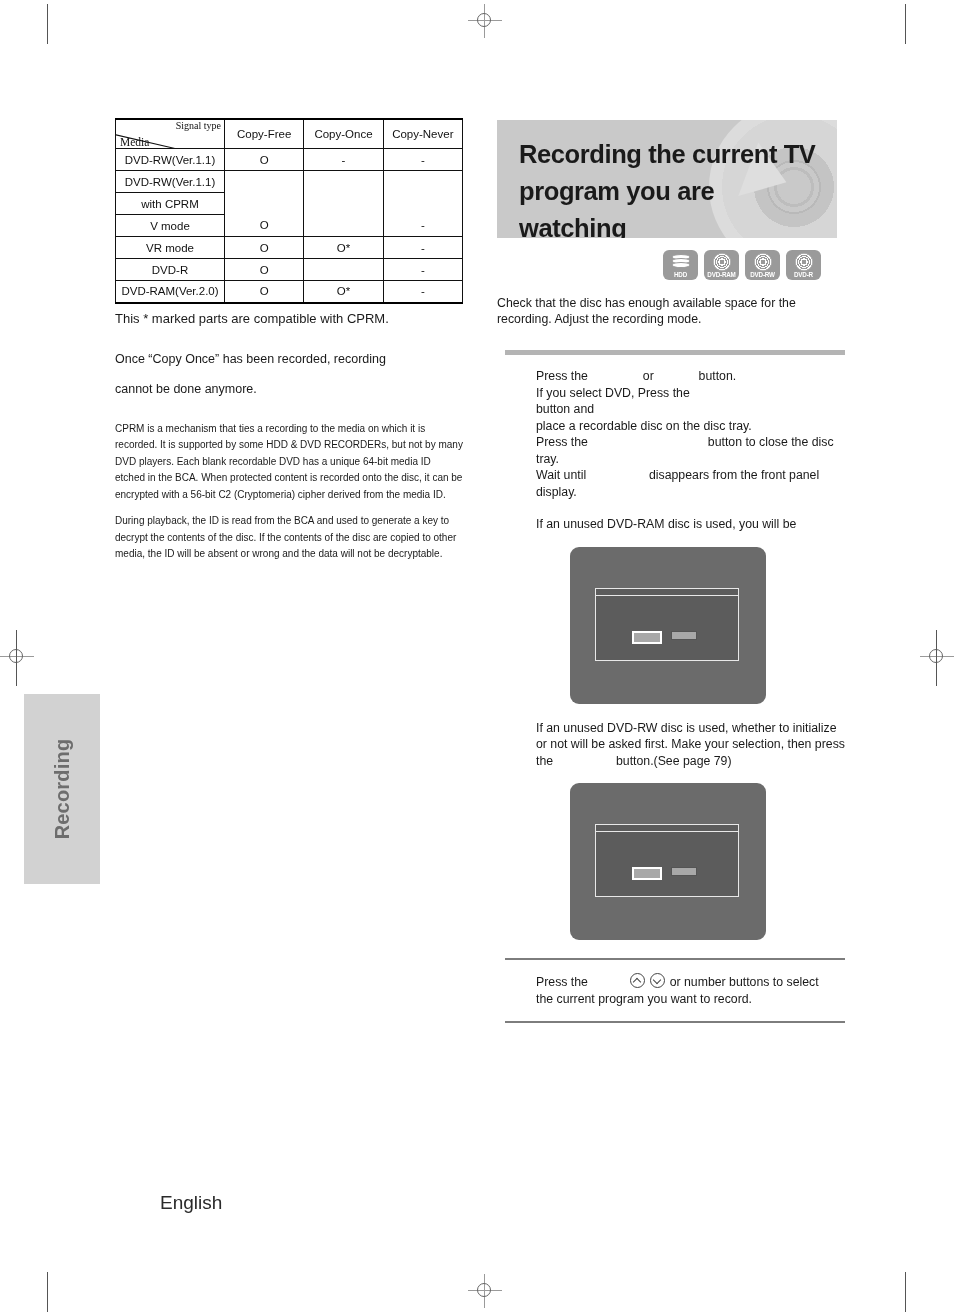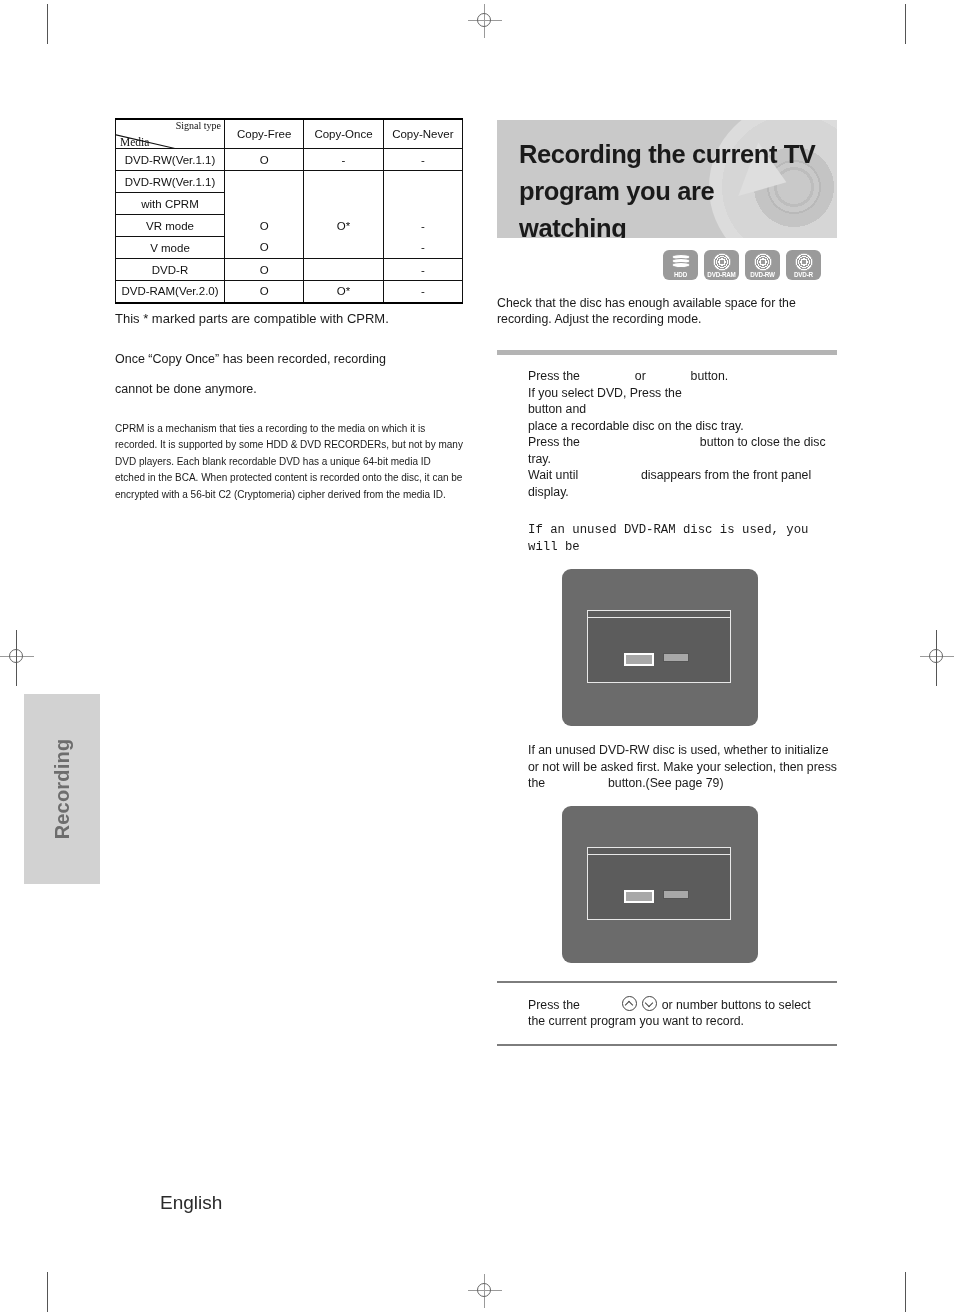--- a/index.html
+++ b/index.html
@@ -455,30 +455,30 @@
         <td class="merged-left"></td>
         <td class="merged-left"></td>
       </tr>
       <tr>
         <td class="media-col">with CPRM</td>
         <td class="merged-mid"></td>
         <td class="merged-mid"></td>
         <td class="merged-mid"></td>
       </tr>
       <tr>
+        <td class="media-col">V mode</td>
+        <td class="merged-bot">O</td>
+        <td class="merged-bot"></td>
+        <td class="merged-bot">-</td>
+      </tr>
+      <tr>
         <td class="media-col">VR mode</td>
         <td class="merged-mid">O</td>
         <td class="merged-mid">O*</td>
         <td class="merged-mid">-</td>
-      </tr>
-      <tr>
-        <td class="media-col">V mode</td>
-        <td class="merged-bot">O</td>
-        <td class="merged-bot"></td>
-        <td class="merged-bot">-</td>
       </tr>
 
       <tr>
         <td class="media-col">DVD-R</td>
         <td>O</td>
         <td></td>
         <td>-</td>
       </tr>
       <tr class="row-last">
         <td class="media-col">DVD-RAM(Ver.2.0)</td>
@@ -490,20 +490,21 @@
   </table>
 
   <div class="note-line">This * marked parts are compatible with CPRM.</div>
 
   <div class="note-block">
     <div>Once “Copy Once” has been recorded, recording</div>
     <div>cannot be done anymore.</div>
   </div>
 
   <p class="body-para">CPRM is a mechanism that ties a recording to the media on which it is recorded. It is supported by some HDD &amp; DVD RECORDERs, but not by many DVD players. Each blank recordable DVD has a unique 64-bit media ID etched in the BCA. When protected content is recorded onto the disc, it can be encrypted with a 56-bit C2 (Cryptomeria) cipher derived from the media ID.</p>
+  <p class="body-para">During playback, the ID is read from the BCA and used to generate a key to decrypt the contents of the disc. If the contents of the disc are copied to other media, the ID will be absent or wrong and the data will not be decryptable.</p>
 </div>
 
 <div class="col-right">
 
   <div class="banner">
     <div class="disc-art"></div>
     <div class="disc-wedge"></div>
     <div class="banner-title">
       <div>Recording the current TV</div>
       <div>program you are watching</div>
@@ -528,21 +529,21 @@
       <span class="badge-text">DVD-RW</span>
     </div>
     <div class="badge">
       <span class="disc-glyph"></span>
       <span class="badge-text">DVD-R</span>
     </div>
   </div>
 
   <div class="intro">Check that the disc has enough available space for the recording. Adjust the recording mode.</div>
 
-  <div style="position:absolute; left:0; top:230px; width:340px;">
+  <div style="position:absolute; left:8px; top:230px; width:340px;">
 
     <div class="hr-gray"></div>
 
     <div class="step-body" style="margin-top:13px;">
       <div>
         <span>Press the</span>
         <span class="gap-btn" style="width:48px;"></span>
         <span>or</span>
         <span class="gap-btn" style="width:38px;"></span>
         <span>button.</span>
@@ -558,21 +559,21 @@
         <span class="gap-btn" style="width:113px;"></span>
         <span>button to close the disc tray.</span>
       </div>
       <div>
         <span>Wait until</span>
         <span class="gap-btn" style="width:56px;"></span>
         <span>disappears from the front panel display.</span>
       </div>
     </div>
 
-    <div class="step-body" style="margin-top:22px;font-family:Liberation Mono, monospace;">
+    <div class="step-body" style="margin-top:16px;">
       <div>If an unused DVD-RAM disc is used, you will be</div>
     </div>
 
     <div style="margin-top:14px;">
       <div class="screen-mock">
         <div class="dialog">
           <div class="dialog-titlebar"></div>
           <div class="btn-row">
             <span class="mock-btn selected"></span>
             <span class="mock-btn"></span>

